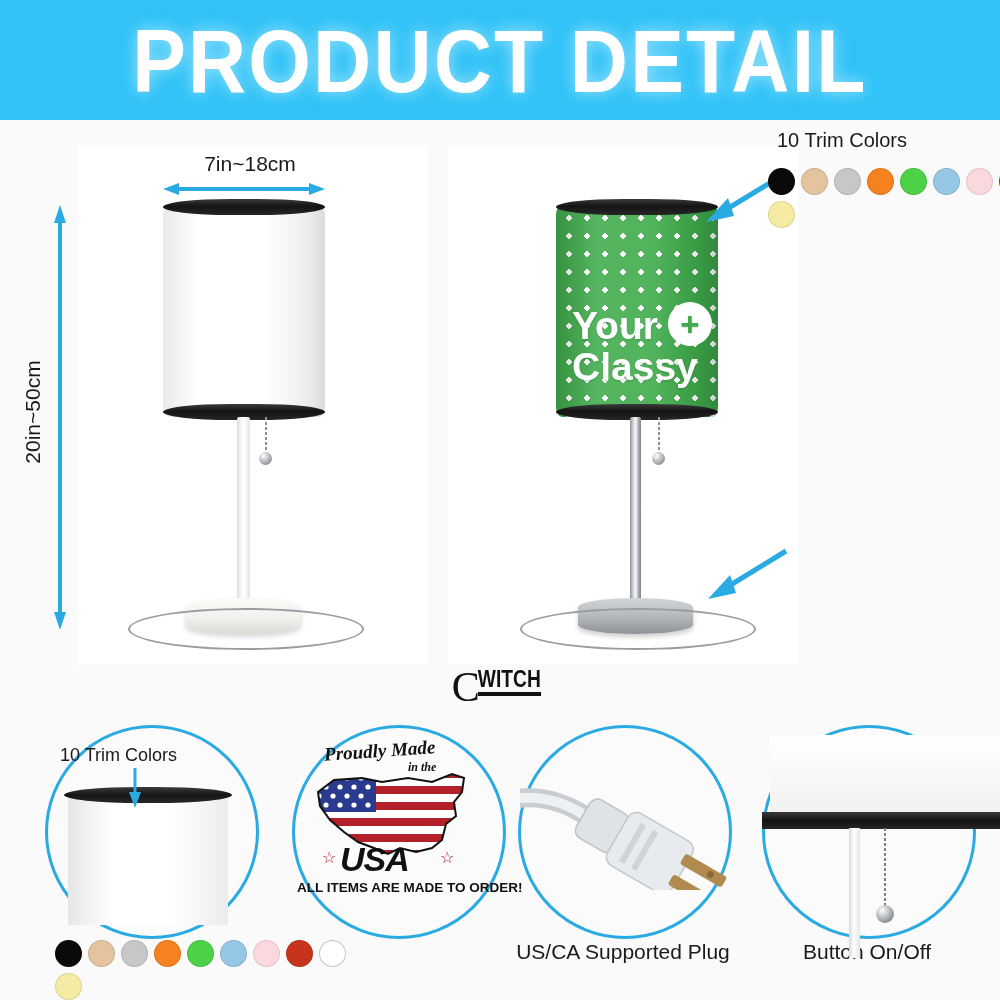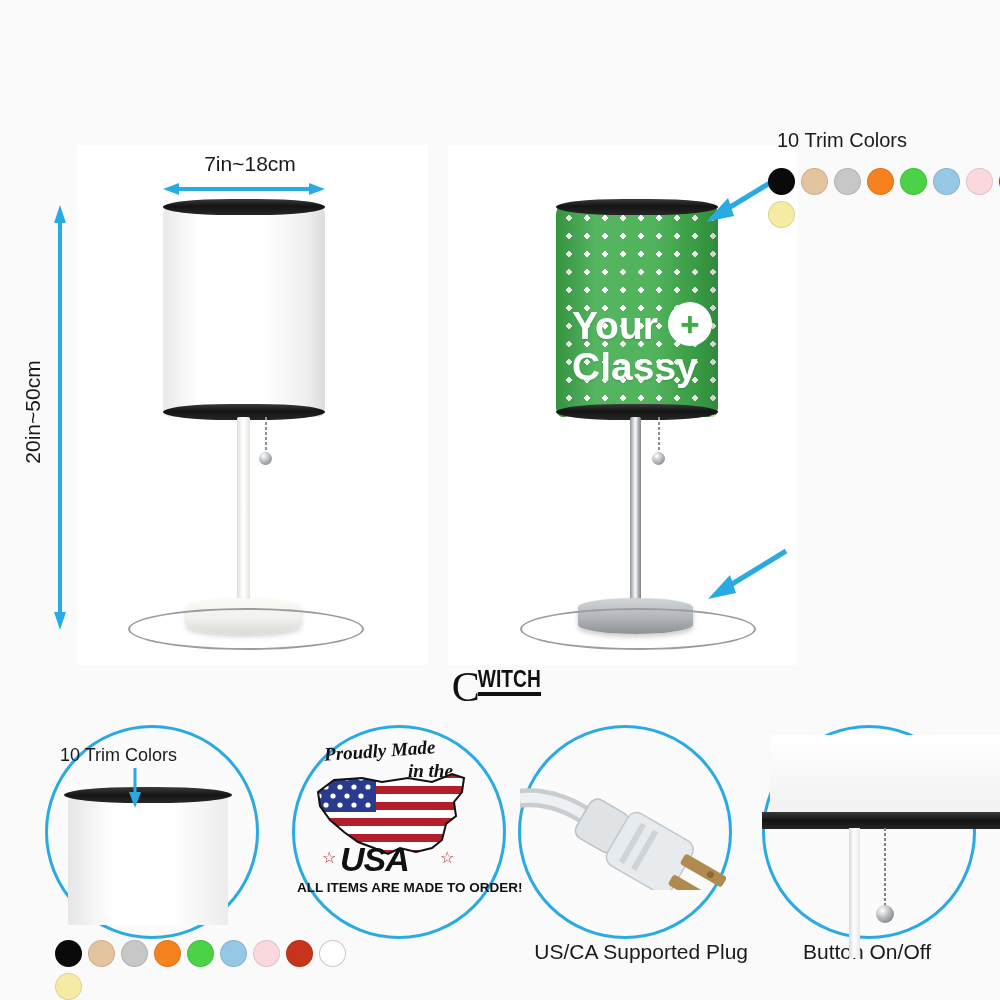--- a/index.html
+++ b/index.html
@@ -167,21 +167,21 @@
 
   
   .usa-badge{position:absolute;left:300px;top:740px;width:180px;height:160px;}
   .usa-top{
     position:absolute;left:24px;top:0px;font-family:"Liberation Serif", serif;
     font-style:italic;font-weight:bold;font-size:19px;color:#111;
     transform:rotate(-4deg);white-space:nowrap;
   }
   .usa-inthe{
     position:absolute;left:108px;top:20px;font-family:"Liberation Serif", serif;
-    font-style:italic;font-weight:bold;font-size:19px;color:#111;white-space:nowrap;
+    font-style:italic;font-weight:bold;font-size:12px;color:#111;white-space:nowrap;
   }
   .usa-word{
     position:absolute;left:40px;top:100px;font-size:34px;font-weight:bold;font-style:italic;
     color:#111;letter-spacing:-1px;
   }
   .usa-star{position:absolute;color:#b3202a;font-size:16px;}
   .usa-sub{
     position:absolute;left:-3px;top:140px;width:190px;text-align:center;
     font-size:13.5px;font-weight:bold;color:#111;white-space:nowrap;
   }
@@ -207,20 +207,23 @@
   .onoff-bead{
     position:absolute;left:876px;top:905px;width:18px;height:18px;border-radius:50%;
     background:radial-gradient(circle at 35% 30%,#ffffff,#b5b8bc 45%,#65696d 100%);
   }
 </style>
 </head>
 <body>
 
 <div class="page">
 
+  <div class="header">
+    <div class="header-title">PRODUCT DETAIL</div>
+  </div>
 
   <div class="stage">
     <div class="panel-bg" style="left:78px;top:25px;width:350px;height:520px;"></div>
     <div class="panel-bg" style="left:448px;top:25px;width:350px;height:520px;"></div>
   </div>
 
   <div class="dim-width-label">7in~18cm</div>
   <div class="dim-width-arrow">
     <svg width="162" height="14" viewBox="0 0 162 14">
       <line x1="12" y1="7" x2="150" y2="7" stroke="#2aaae2" stroke-width="4"></line>
@@ -313,21 +316,21 @@
     <div class="feature">
       <div class="circle" style="left:45px;top:7px;width:208px;height:208px;"></div>
     </div>
 
     <div class="feature">
       <div class="circle" style="left:292px;top:7px;width:208px;height:208px;"></div>
     </div>
 
     <div class="feature">
       <div class="circle" style="left:518px;top:7px;width:208px;height:208px;"></div>
-      <div class="feature-label" style="left:498px;top:222px;width:250px;text-align:right;">US/CA Supported Plug</div>
+      <div class="feature-label" style="left:498px;top:222px;width:250px;">US/CA Supported Plug</div>
     </div>
 
     <div class="feature">
       <div class="circle" style="left:762px;top:7px;width:208px;height:208px;"></div>
       <div class="feature-label" style="left:742px;top:222px;width:250px;">Button On/Off</div>
     </div>
   </div>
 
   <div class="mini-shade"></div>
   <div class="mini-trim"></div>

